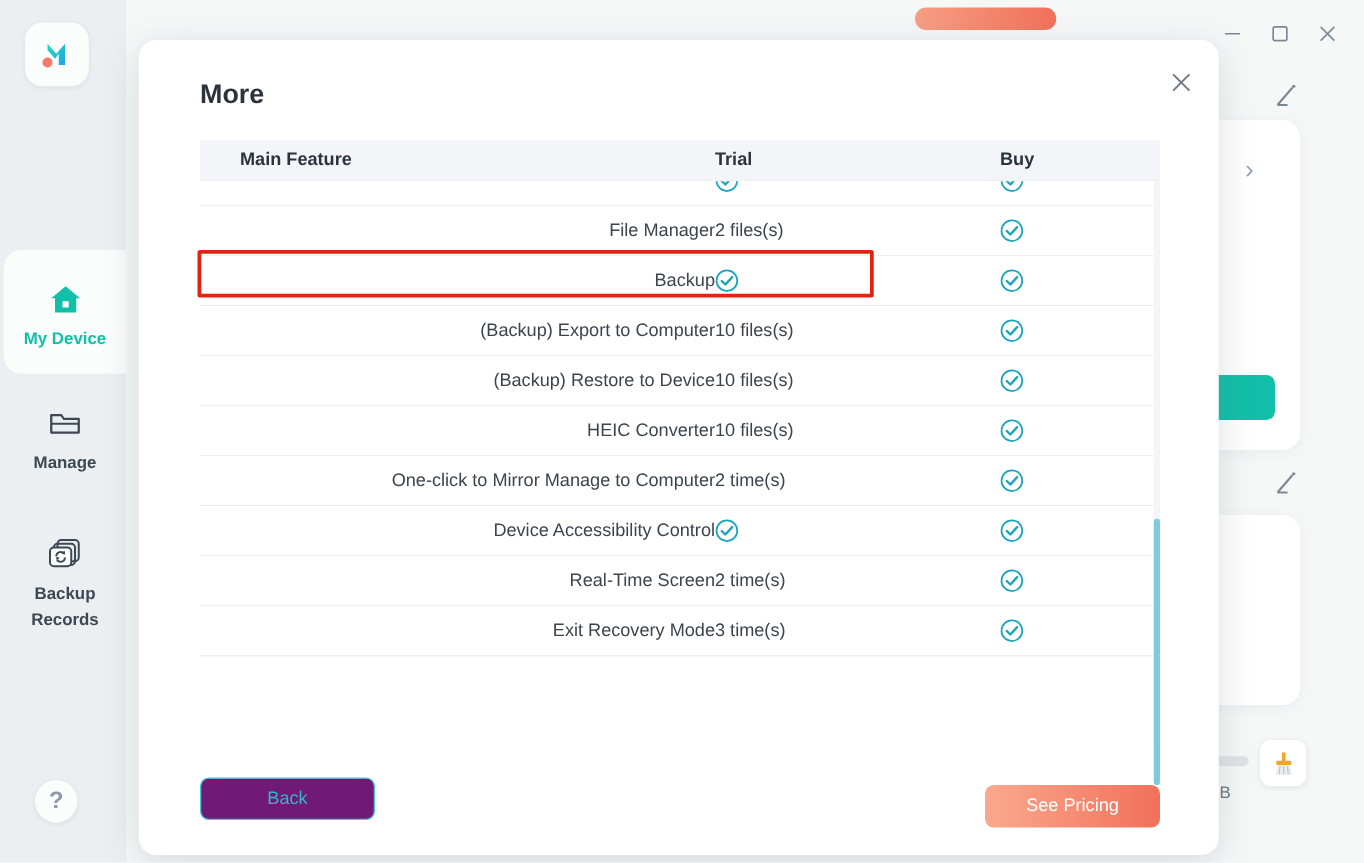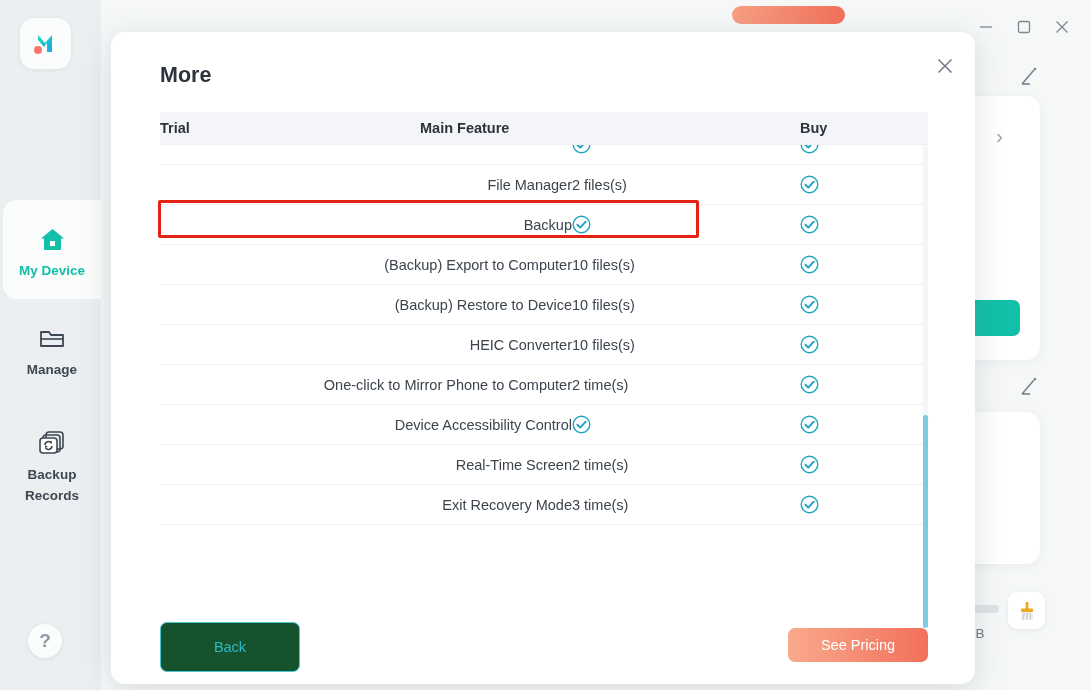--- a/index.html
+++ b/index.html
@@ -205,24 +205,24 @@
     left: 47px; top: 168px;
     width: 541px; height: 38px;
     border: 3px solid #e32213;
     border-radius: 2px;
     pointer-events: none;
   }
 
   
   .btn-back {
     position: absolute; left: 49px; top: 590px;
-    width: 140px; height: 50px;
+    width: 140px; height: 34px;
     border: 1px solid #46c8d5;
     border-radius: 7px;
-    background: #14532d;
+    background: #701a75;
     color: #2eb8c6;
     font-family: "Liberation Sans", sans-serif;
     font-size: 14.5px;
     cursor: pointer;
   }
   .btn-pricing {
     position: absolute; left: 677px; top: 596px;
     width: 140px; height: 34px;
     border: none; border-radius: 7px;
     background: linear-gradient(90deg,#f9a98d 0%, #f2705a 100%);
@@ -359,22 +359,22 @@
       <svg width="16" height="16" viewBox="0 0 16 16">
         <line x1="1.5" y1="1.5" x2="14.5" y2="14.5" stroke="#6e7783" stroke-width="1.5"></line>
         <line x1="14.5" y1="1.5" x2="1.5" y2="14.5" stroke="#6e7783" stroke-width="1.5"></line>
       </svg>
     </div>
 
     <div class="modal-title">More</div>
 
     <div class="table-wrap">
       <div class="thead">
+        <div class="th col-feat">Main Feature</div>
         <div class="th col-trial">Trial</div>
-        <div class="th col-feat">Main Feature</div>
         <div class="th col-buy">Buy</div>
       </div>
 
       <div class="tbody">
         <div class="tbody-inner" id="rows-host">
             <div class="trow">
               <div class="td col-feat"></div>
               <div class="td col-trial icon-cell">
                 <svg width="19" height="19" viewBox="0 0 19 19">
                   <circle cx="9.5" cy="9.5" r="8.3" fill="none" stroke="#1ba5bd" stroke-width="1.4"></circle>
@@ -437,21 +437,21 @@
               <div class="td col-feat">HEIC Converter</div>
               <div class="td col-trial icon-cell">10 files(s)</div>
               <div class="td col-buy icon-cell">
                 <svg width="19" height="19" viewBox="0 0 19 19">
                   <circle cx="9.5" cy="9.5" r="8.3" fill="none" stroke="#1ba5bd" stroke-width="1.4"></circle>
                   <path d="M5.4 9.8 L8.3 12.6 L13.7 6.7" fill="none" stroke="#1ba5bd" stroke-width="1.9" stroke-linecap="round" stroke-linejoin="round"></path>
                 </svg>
               </div>
             </div>
             <div class="trow">
-              <div class="td col-feat">One-click to Mirror Phone to Computer</div>
+              <div class="td col-feat">One-click to Mirror Manage to Computer</div>
               <div class="td col-trial icon-cell">2 time(s)</div>
               <div class="td col-buy icon-cell">
                 <svg width="19" height="19" viewBox="0 0 19 19">
                   <circle cx="9.5" cy="9.5" r="8.3" fill="none" stroke="#1ba5bd" stroke-width="1.4"></circle>
                   <path d="M5.4 9.8 L8.3 12.6 L13.7 6.7" fill="none" stroke="#1ba5bd" stroke-width="1.9" stroke-linecap="round" stroke-linejoin="round"></path>
                 </svg>
               </div>
             </div>
             <div class="trow">
               <div class="td col-feat">Device Accessibility Control</div>

